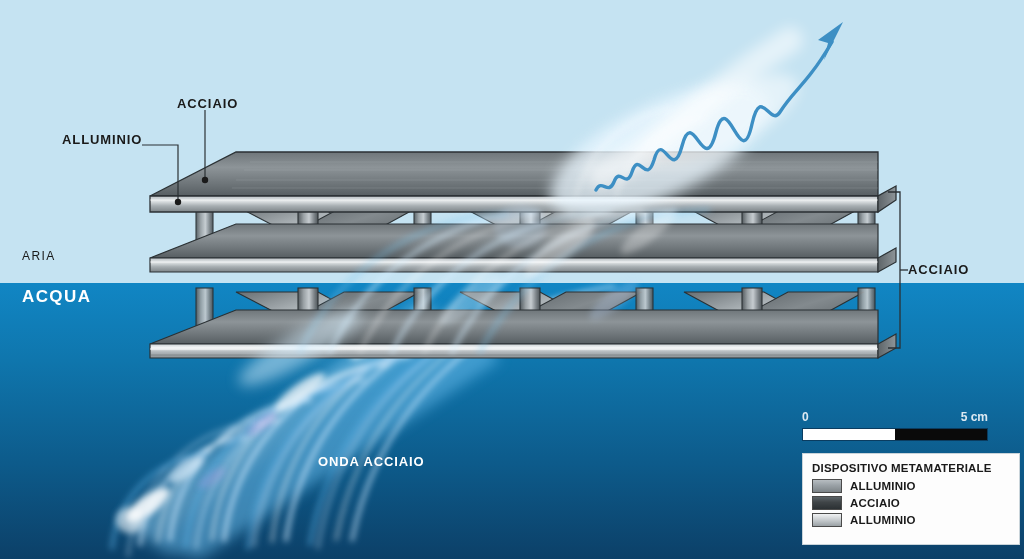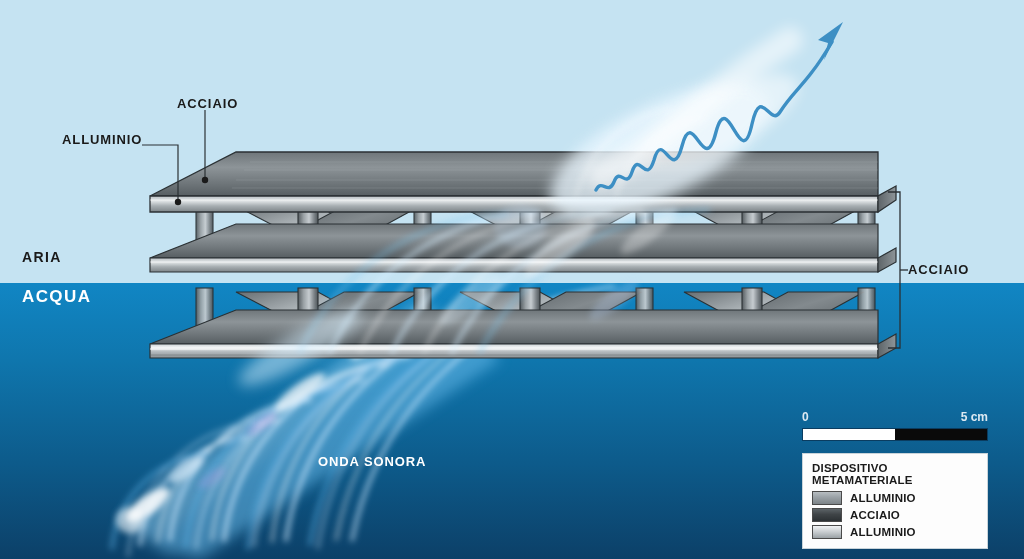--- a/index.html
+++ b/index.html
@@ -2,35 +2,35 @@
 <html><head>
 <meta charset="utf-8">
 <style>
   html,body{margin:0;padding:0;background:#fff;}
   body{font-family:"Liberation Sans",sans-serif;}
   #stage{position:relative;width:1024px;height:559px;overflow:hidden;}
   #stage svg.layer{position:absolute;left:0;top:0;width:1024px;height:559px;}
   .lbl{position:absolute;white-space:nowrap;letter-spacing:.5px;}
   .lbl-dark{color:#1a1a1a;}
   .lbl-white{color:#ffffff;}
-  #aria{left:22px;top:249px;font-size:14px;font-weight:700;letter-spacing:1.4px;}
+  #aria{left:22px;top:249px;font-size:12px;font-weight:400;letter-spacing:1.4px;}
   #acqua{left:22px;top:287px;font-size:17px;font-weight:700;letter-spacing:1.4px;}
   #alluminio-lead-label{left:62px;top:132px;font-size:13px;font-weight:700;letter-spacing:.9px;}
   #acciaio-top-label{left:177px;top:96px;font-size:13px;font-weight:700;letter-spacing:.9px;}
   #acciaio-side-label{left:908px;top:262px;font-size:13px;font-weight:700;letter-spacing:.9px;}
   #onda-sonora-label{left:318px;top:454px;font-size:13px;font-weight:700;letter-spacing:.9px;}
   #scalebar{position:absolute;left:802px;top:410px;width:186px;}
   #scalebar .nums{position:relative;height:16px;color:#dce9f2;font-size:12px;font-weight:700;}
   #scalebar .n0{position:absolute;left:0;top:0;}
   #scalebar .n5{position:absolute;right:0;top:0;margin-left:44px;}
   #scalebar .bar{display:flex;height:11px;border:1px solid #0a3c60;margin-top:2px;}
   #scalebar .bar .w{flex:1;background:#ffffff;}
   #scalebar .bar .b{flex:1;background:#0a0a0a;}
-  #legend{position:absolute;left:802px;top:453px;width:186px;background:#fdfdfd;
-          border:1px solid #c9d4da;padding:8px 9px 9px 9px;box-sizing:border-box;}
+  #legend{position:absolute;left:802px;top:453px;width:218px;background:#fdfdfd;
+          border:1px solid #c9d4da;padding:8px 9px 17px 9px;box-sizing:border-box;}
   #legend .title{font-size:11.5px;font-weight:700;color:#1a1a1a;letter-spacing:.2px;margin-bottom:5px;}
   #legend .row{display:flex;align-items:center;margin-top:3px;}
   #legend .sw{width:28px;height:12px;border:1px solid #4a4a4a;margin-right:8px;flex:none;}
   #legend .nm{font-size:11.5px;font-weight:700;color:#1a1a1a;letter-spacing:.2px;}
 </style>
 </head>
 <body>
 
 <div id="stage">
 
@@ -311,21 +311,21 @@
     </g>
   </svg>
 
   <div class="lbl lbl-dark" id="aria">ARIA</div>
   <div class="lbl lbl-white" id="acqua">ACQUA</div>
 
   <div class="lbl lbl-dark" id="alluminio-lead-label">ALLUMINIO</div>
   <div class="lbl lbl-dark" id="acciaio-top-label">ACCIAIO</div>
   <div class="lbl lbl-dark" id="acciaio-side-label">ACCIAIO</div>
 
-  <div class="lbl lbl-white" id="onda-sonora-label">ONDA SONORA</div>
+  <div class="lbl lbl-white" id="onda-sonora-label">ONDA ACCIAIO</div>
 
   <div id="scalebar">
     <div class="nums">
       <span class="n0">0</span>
       <span class="n5">5 cm</span>
     </div>
     <div class="bar">
       <div class="w"></div>
       <div class="b"></div>
     </div>

